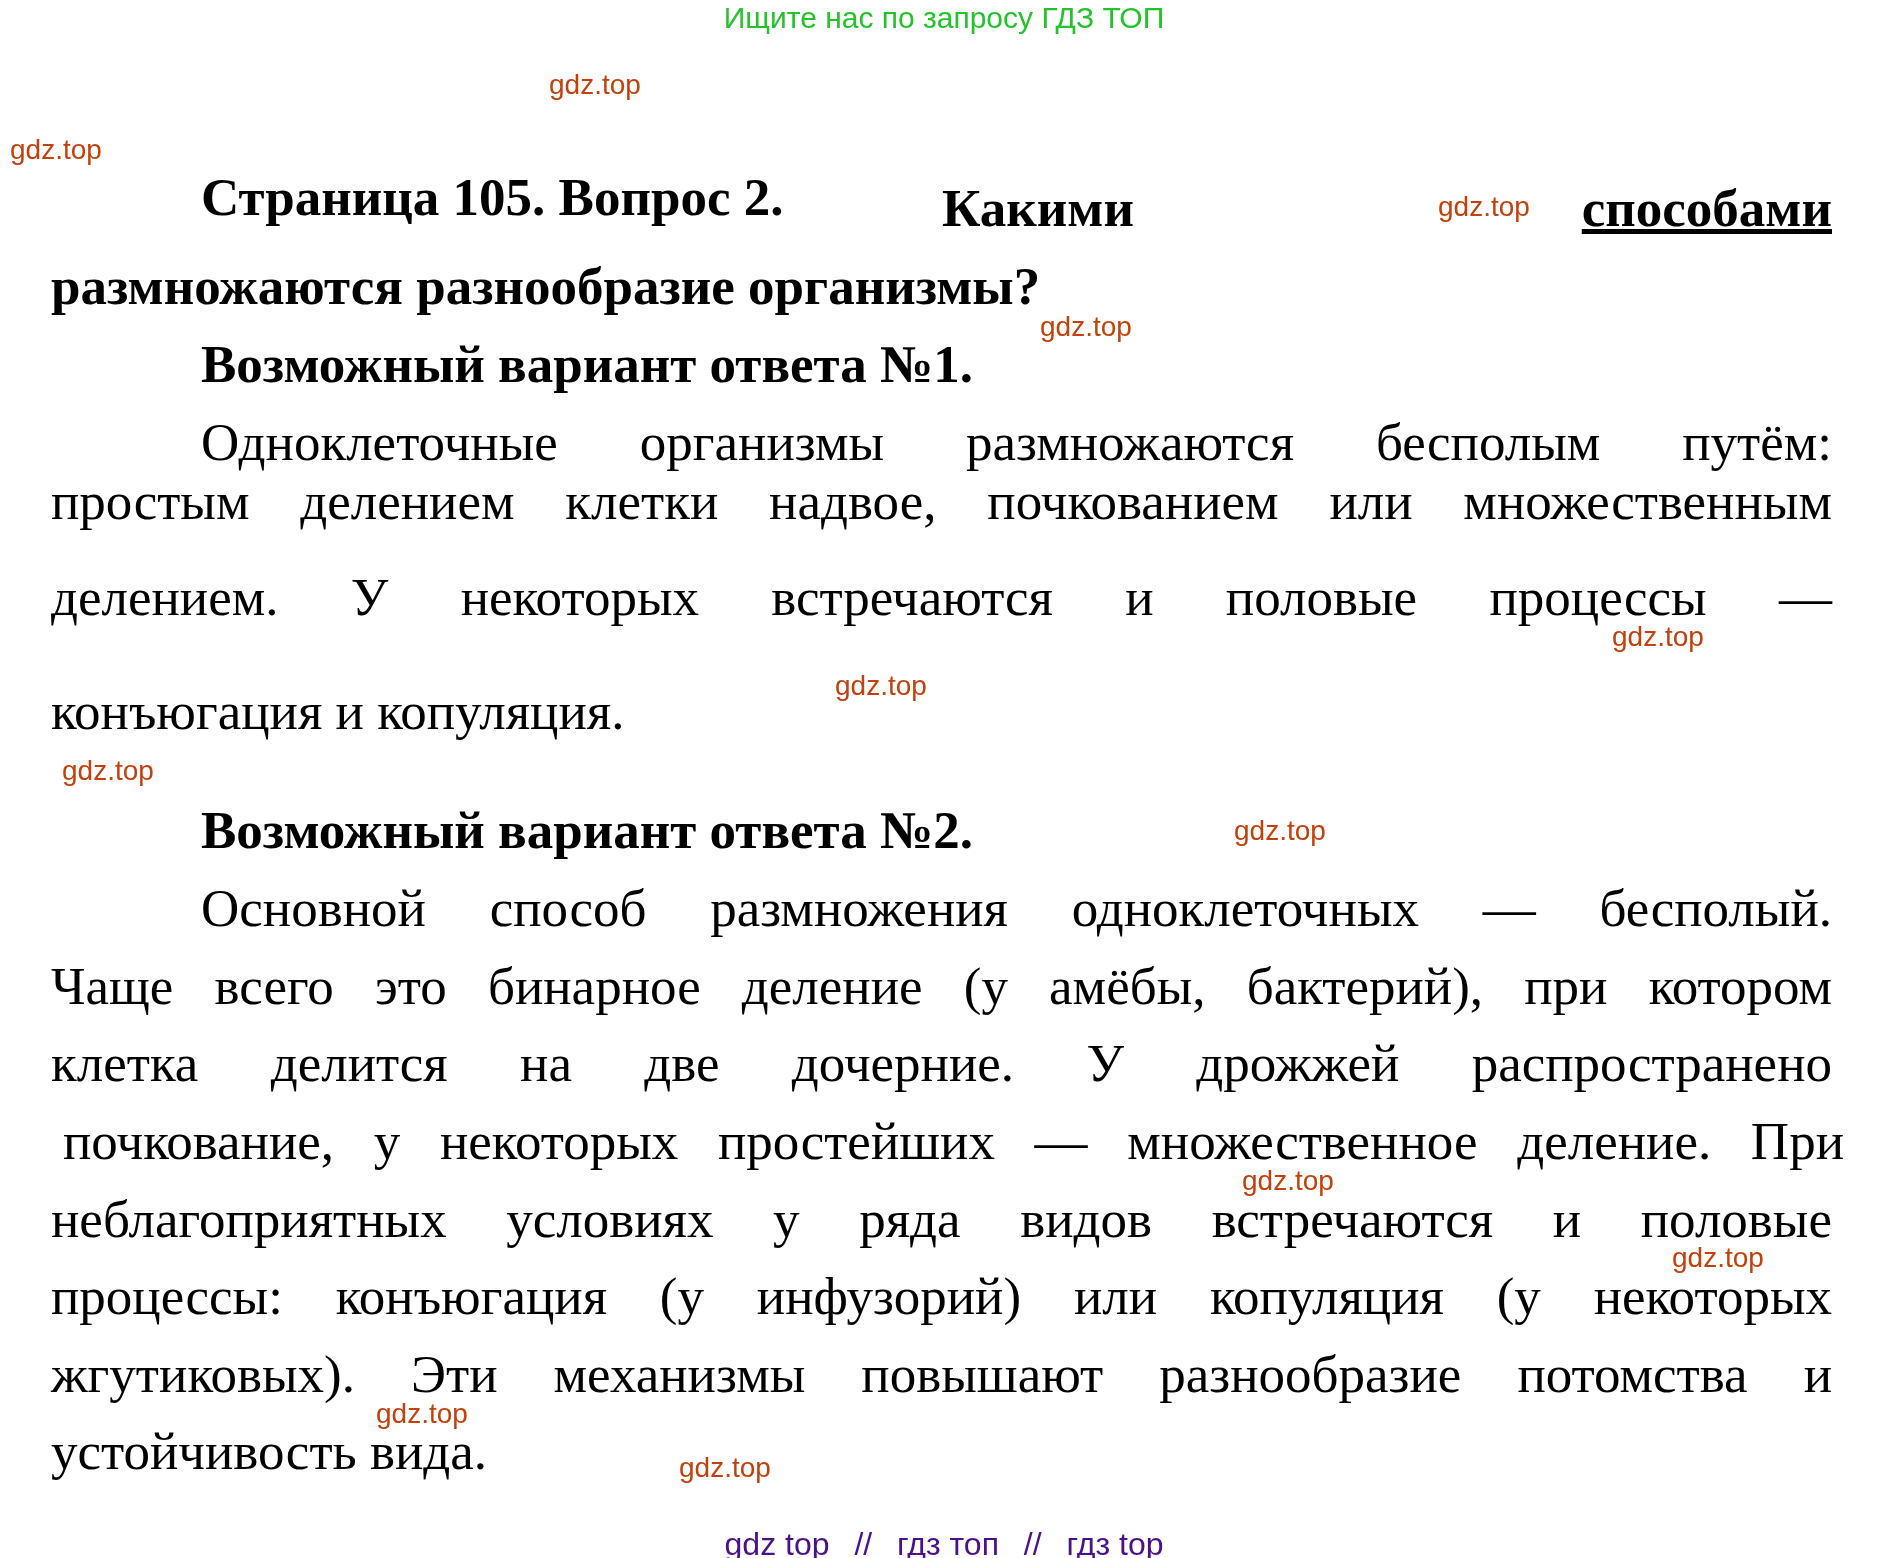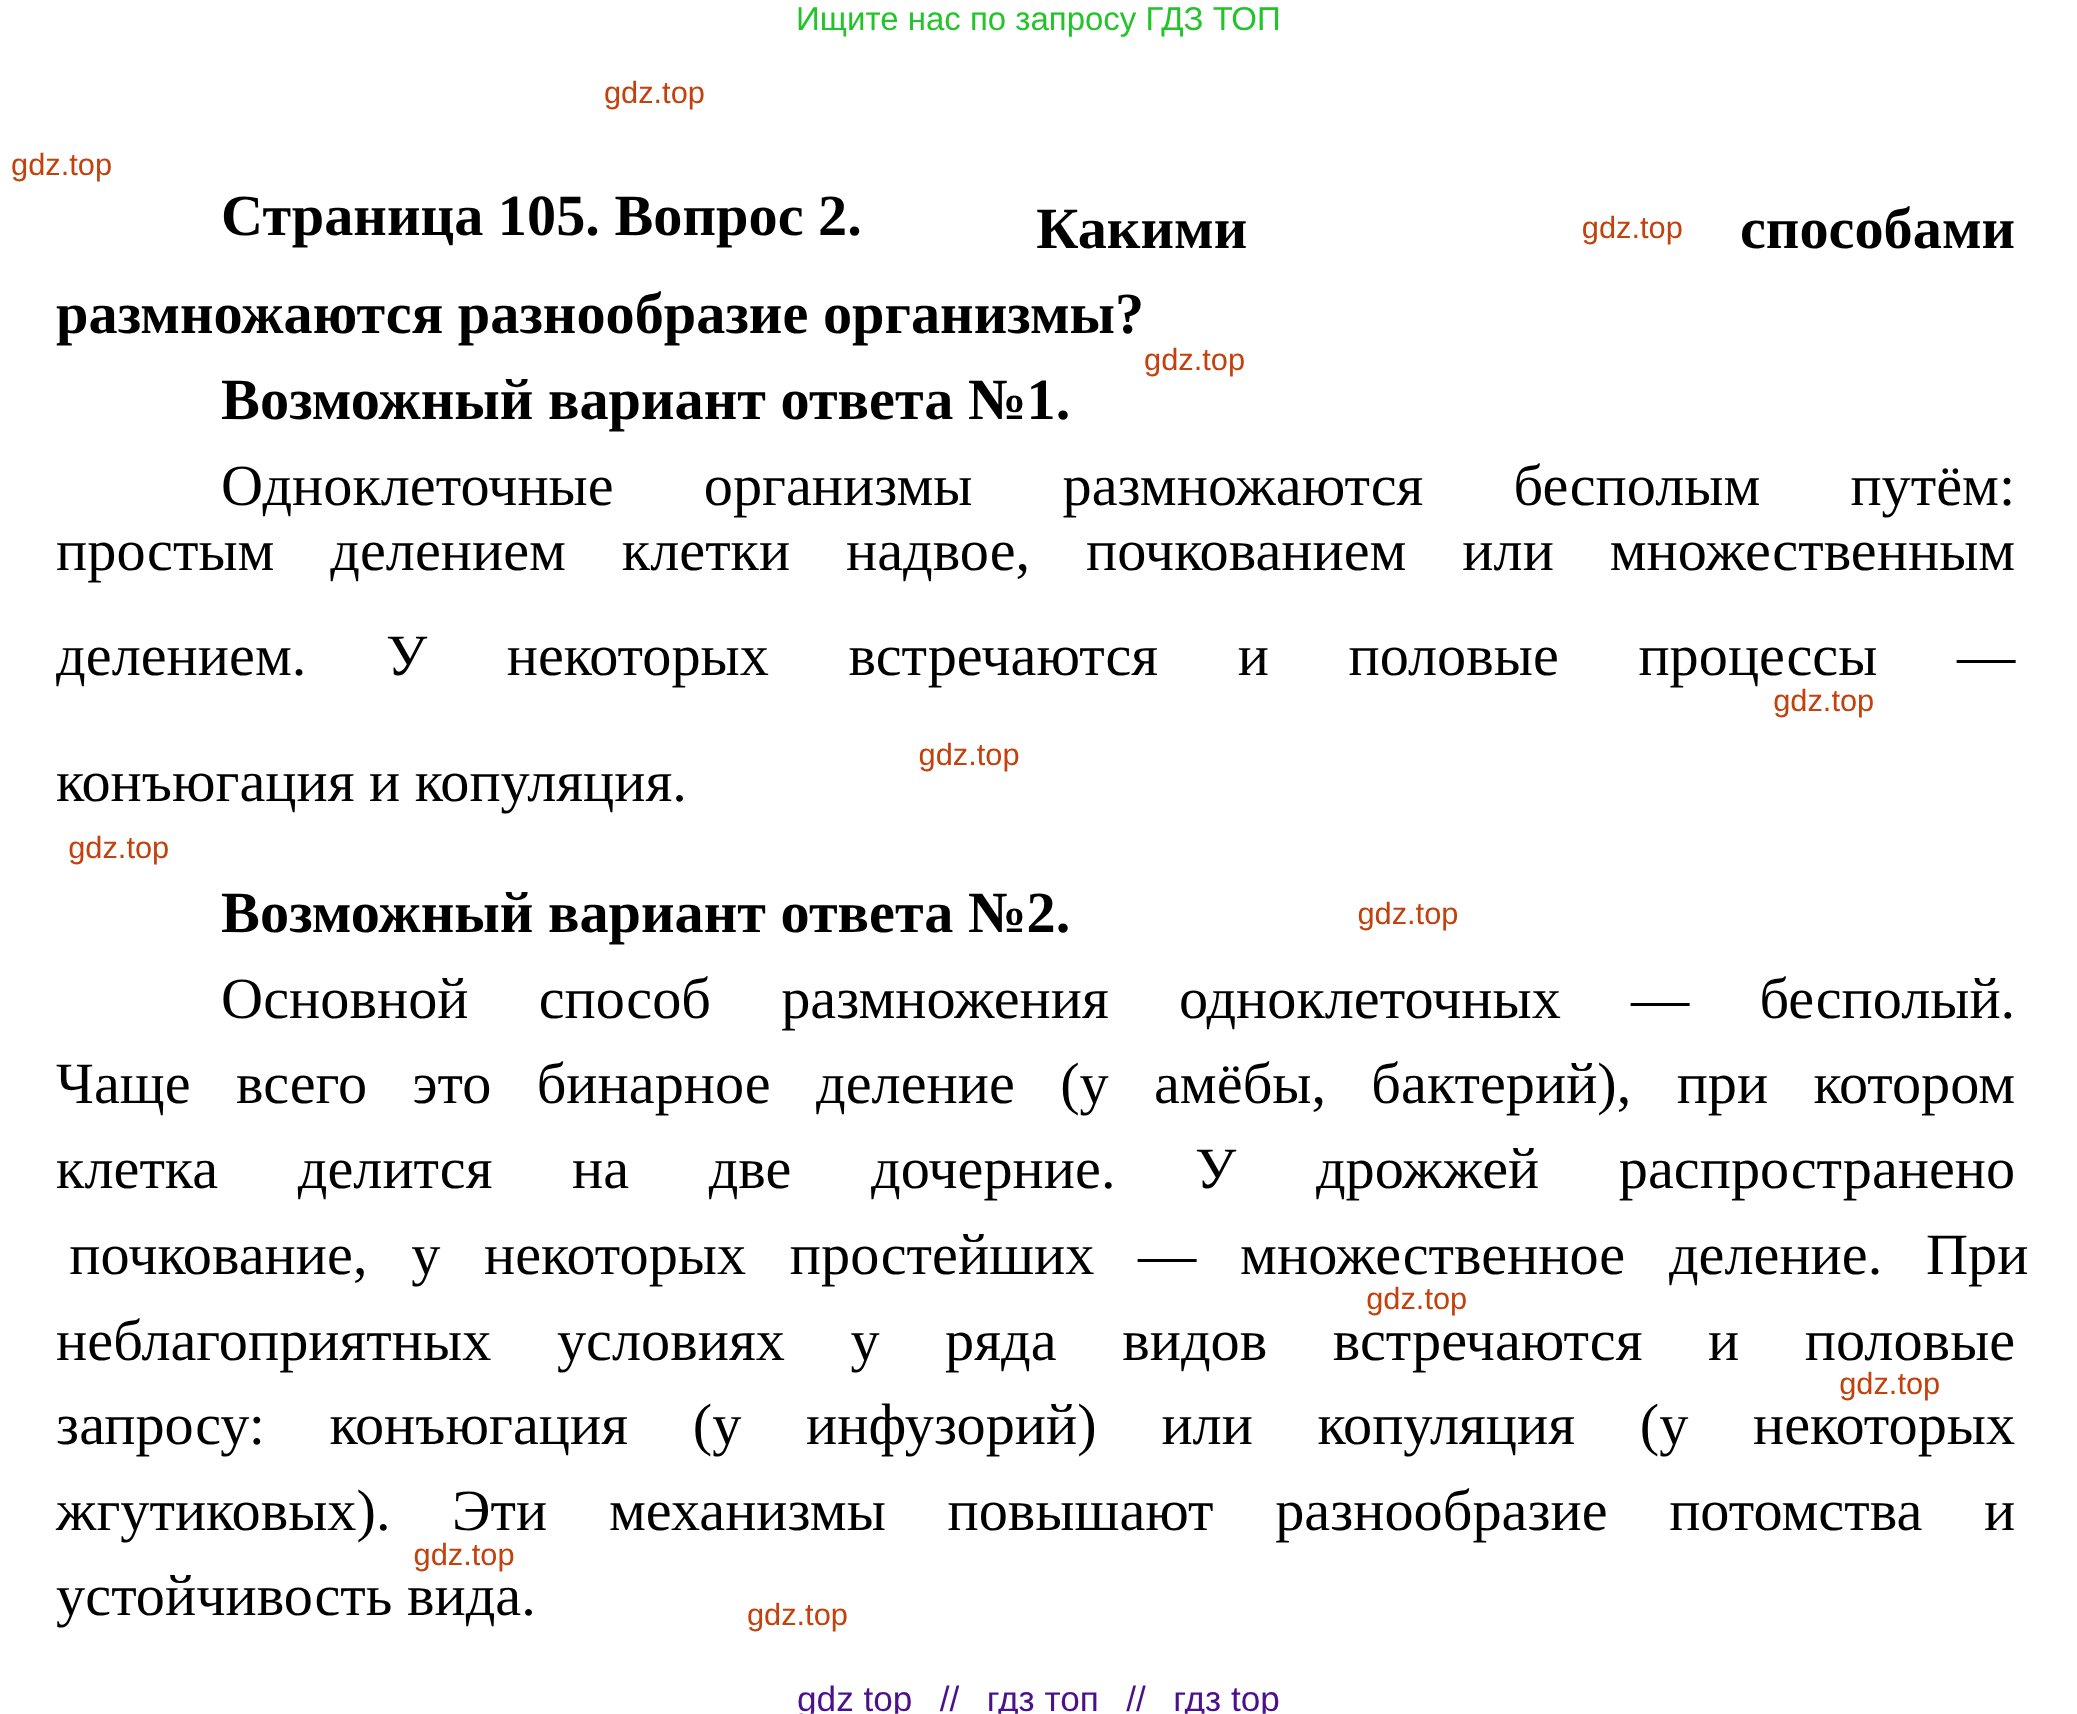--- a/index.html
+++ b/index.html
@@ -30,36 +30,36 @@
 <div class="wm" style="left:835px;top:671px;">gdz.top</div>
 <div class="wm" style="left:62px;top:756px;">gdz.top</div>
 <div class="wm" style="left:1234px;top:816px;">gdz.top</div>
 <div class="wm" style="left:1242px;top:1166px;">gdz.top</div>
 <div class="wm" style="left:1672px;top:1243px;">gdz.top</div>
 <div class="wm" style="left:376px;top:1399px;">gdz.top</div>
 <div class="wm" style="left:679px;top:1453px;">gdz.top</div>
 
 <div class="serif bold" style="position:absolute;left:201px;top:166px;font-size:53px;line-height:62px;white-space:nowrap;">Страница 105. Вопрос 2.</div>
 <div class="serif bold" style="position:absolute;left:942px;top:177px;font-size:53px;line-height:62px;white-space:nowrap;">Какими</div>
-<div class="serif bold" style="position:absolute;right:56px;top:177px;font-size:53px;line-height:62px;white-space:nowrap;">способами</div>
+<div class="serif bold" style="position:absolute;right:56px;top:177px;font-size:53px;line-height:62px;white-space:nowrap;text-decoration:underline;">способами</div>
 <div class="serif bold line last" style="top:255px;">размножаются разнообразие организмы?</div>
 
 <div class="serif bold line indent last" style="top:333px;">Возможный вариант ответа №1.</div>
 <div class="serif line indent" style="top:411px;">Одноклеточные организмы размножаются бесполым путём:</div>
 <div class="serif line" style="top:470px;">простым делением клетки надвое, почкованием или множественным</div>
 <div class="serif line" style="top:566px;">делением. У некоторых встречаются и половые процессы —</div>
 <div class="serif line last" style="top:680px;">конъюгация и копуляция.</div>
 
 <div class="serif bold line indent last" style="top:799px;">Возможный вариант ответа №2.</div>
 <div class="serif line indent" style="top:877px;">Основной способ размножения одноклеточных — бесполый.</div>
 <div class="serif line" style="top:955px;">Чаще всего это бинарное деление (у амёбы, бактерий), при котором</div>
 <div class="serif line" style="top:1032px;">клетка делится на две дочерние. У дрожжей распространено</div>
 <div class="serif line" style="top:1110px;margin-left:12px;">почкование, у некоторых простейших — множественное деление. При</div>
 <div class="serif line" style="top:1188px;">неблагоприятных условиях у ряда видов встречаются и половые</div>
-<div class="serif line" style="top:1265px;">запросу: конъюгация (у инфузорий) или копуляция (у некоторых</div>
+<div class="serif line" style="top:1265px;">процессы: конъюгация (у инфузорий) или копуляция (у некоторых</div>
 <div class="serif line" style="top:1343px;">жгутиковых). Эти механизмы повышают разнообразие потомства и</div>
 <div class="serif line last" style="top:1420px;">устойчивость вида.</div>
 
 <div class="footer">
   <span>gdz top</span>
   <span>//</span>
   <span>гдз топ</span>
   <span>//</span>
   <span>гдз top</span>
 </div>

